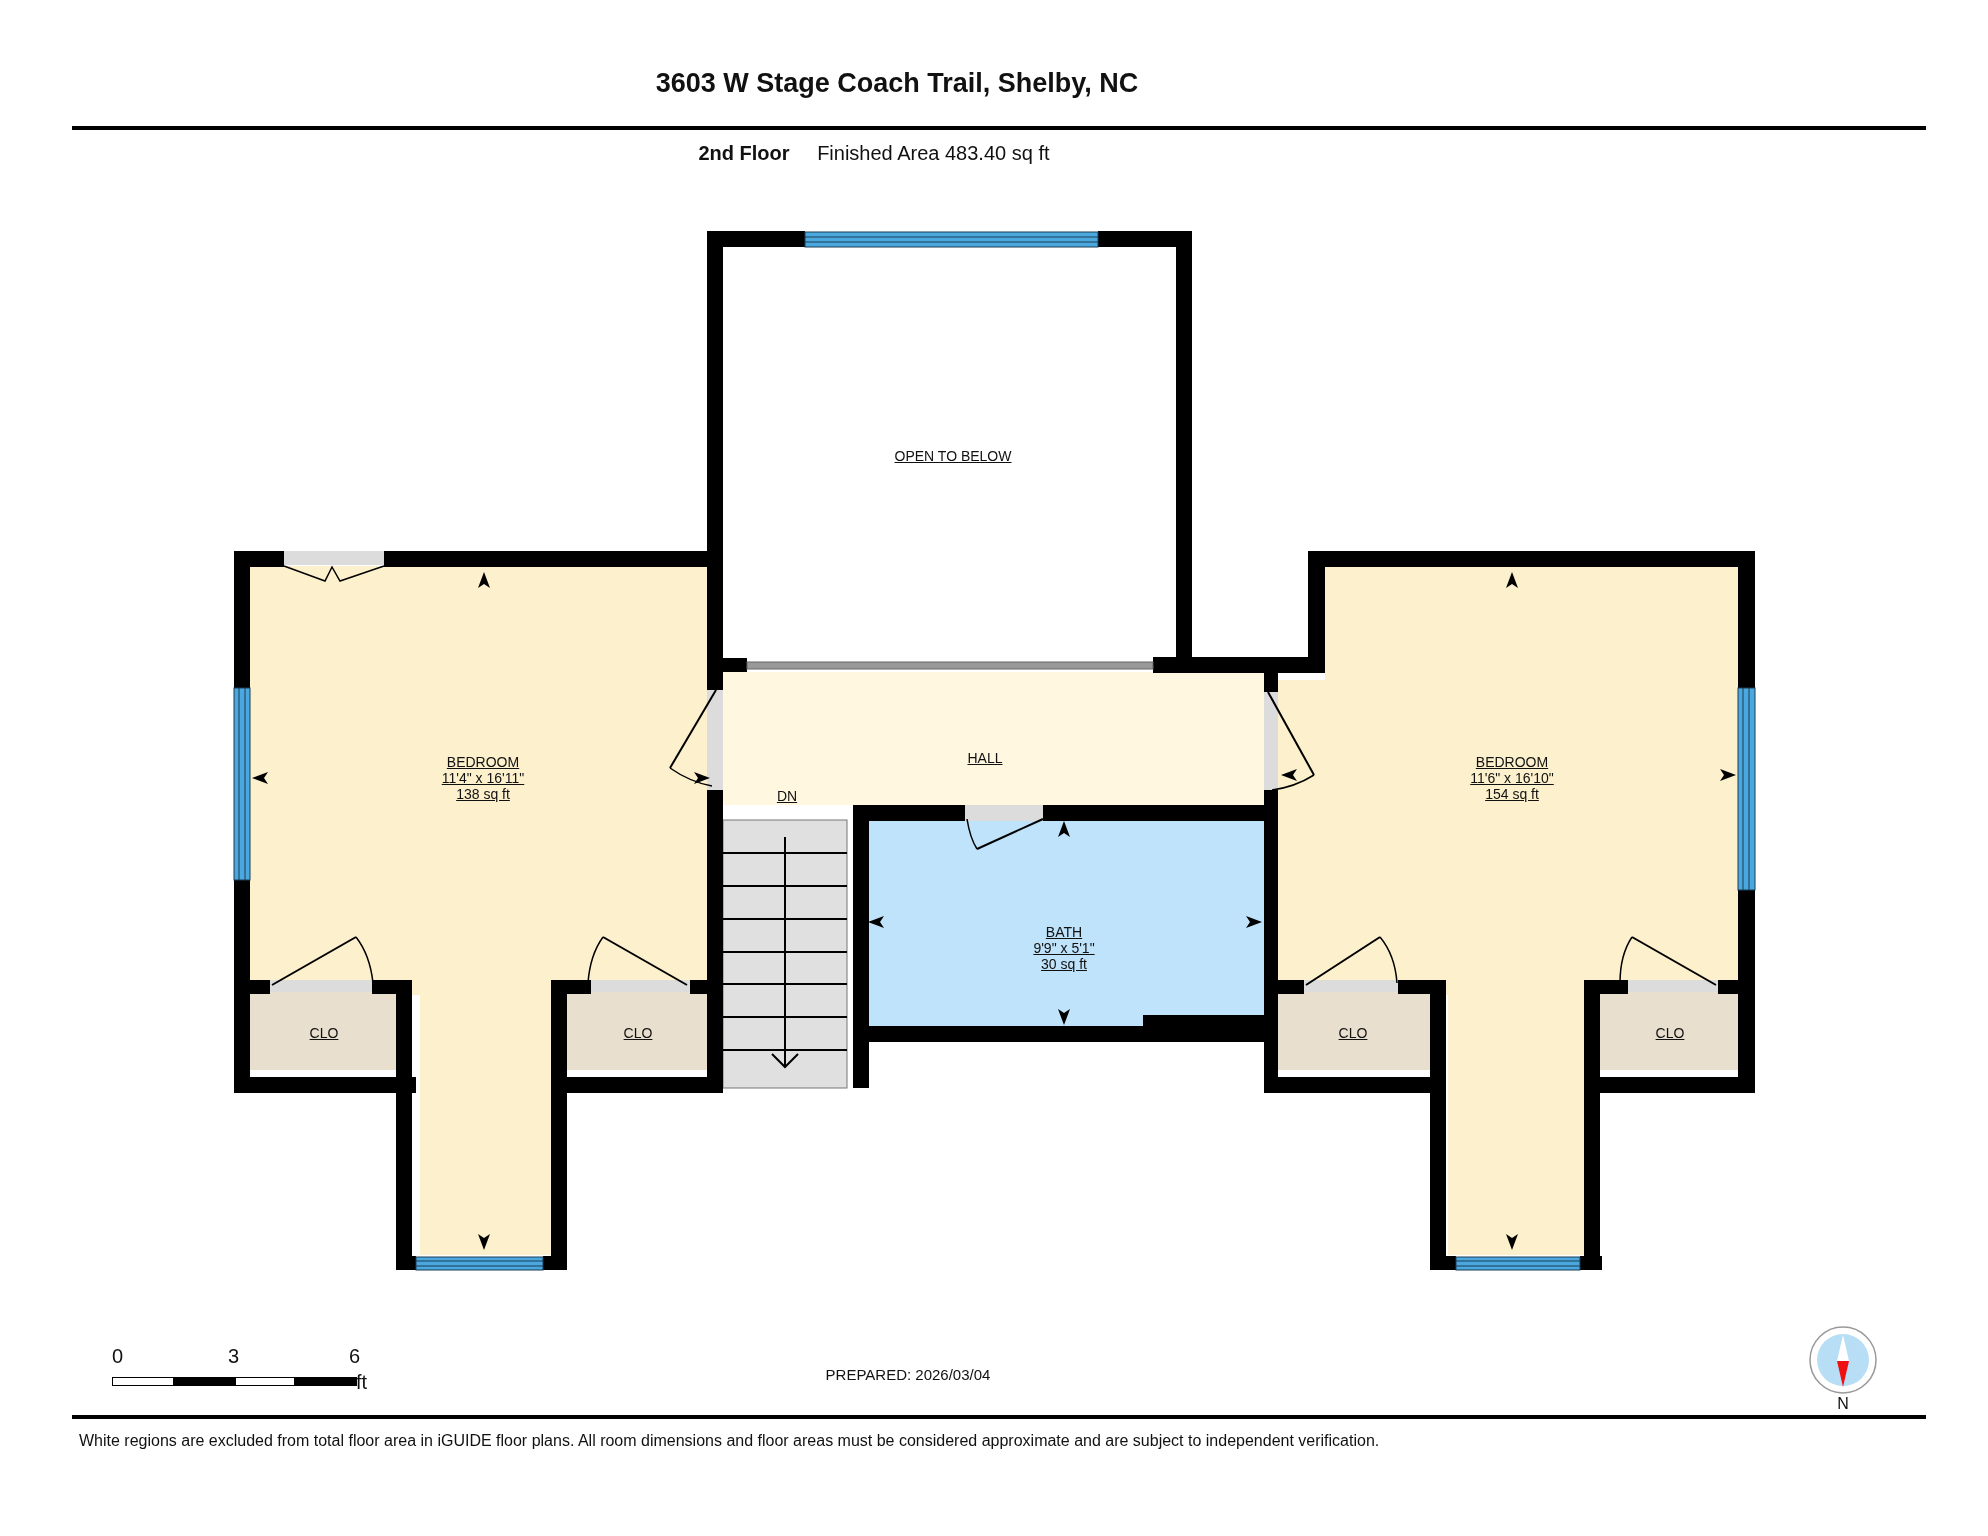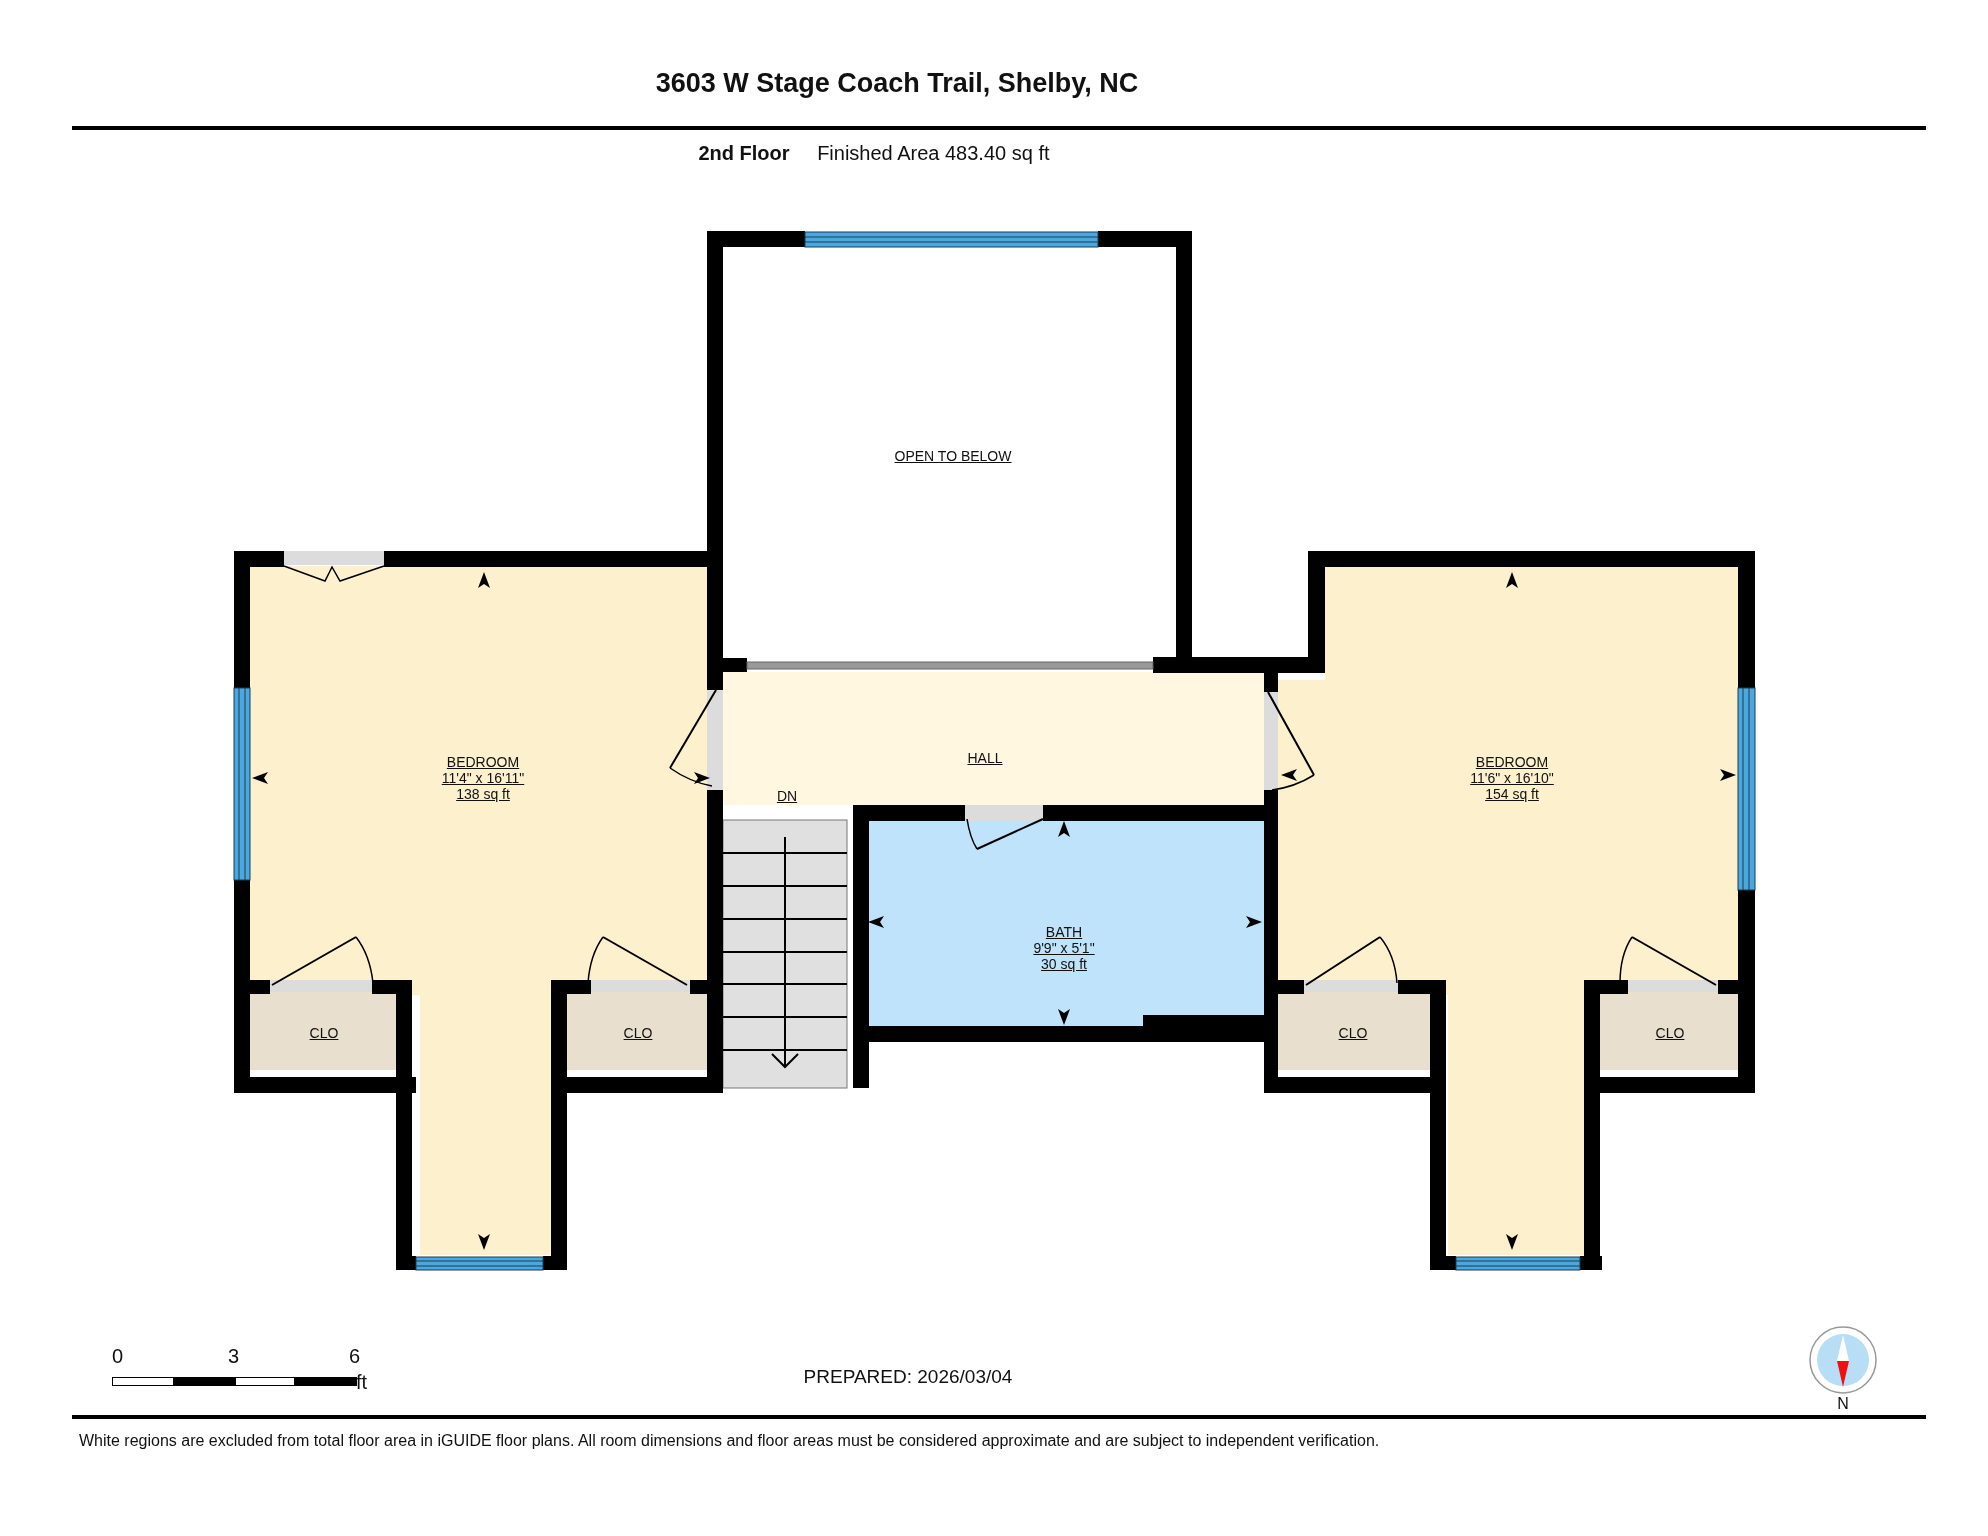--- a/index.html
+++ b/index.html
@@ -9,21 +9,21 @@
            font-size: 27px; font-weight: bold; letter-spacing: 0px; }
   .rule { position: absolute; left: 72px; width: 1854px; height: 4px; background: #000; }
   .subtitle { position: absolute; left: 0; width: 1748px; top: 142px; text-align: center; font-size: 20px; }
   .subtitle .floor { font-weight: bold; margin-right: 22px; }
   .plan { position: absolute; left: 0; top: 0; }
   .room-label { position: absolute; text-align: center; font-size: 14px; line-height: 16px; transform: translateX(-50%); text-decoration: underline; }
   .scale { position: absolute; left: 112px; top: 1345px; width: 320px; height: 50px; }
   .scale .tick { position: absolute; top: 0; font-size: 20px; }
   .scale .bar { position: absolute; top: 32px; height: 9px; border: 1px solid #000; box-sizing: border-box; }
   .scale .unit { position: absolute; left: 244px; top: 26px; font-size: 20px; }
-  .prepared { position: absolute; left: 0; width: 1816px; top: 1366px; text-align: center; font-size: 19px; }
+  .prepared { position: absolute; left: 0; width: 1816px; top: 1366px; text-align: center; font-size: 15px; }
   .compass { position: absolute; left: 1808px; top: 1325px; width: 70px; height: 90px; }
   .disclaimer { position: absolute; left: 79px; top: 1432px; font-size: 16px; }
 </style>
 </head>
 <body>
 
 <div class="title">3603 W Stage Coach Trail, Shelby, NC</div>
 <div class="rule" style="top:126px"></div>
 <div class="subtitle">
   <span class="floor">2nd Floor</span>

